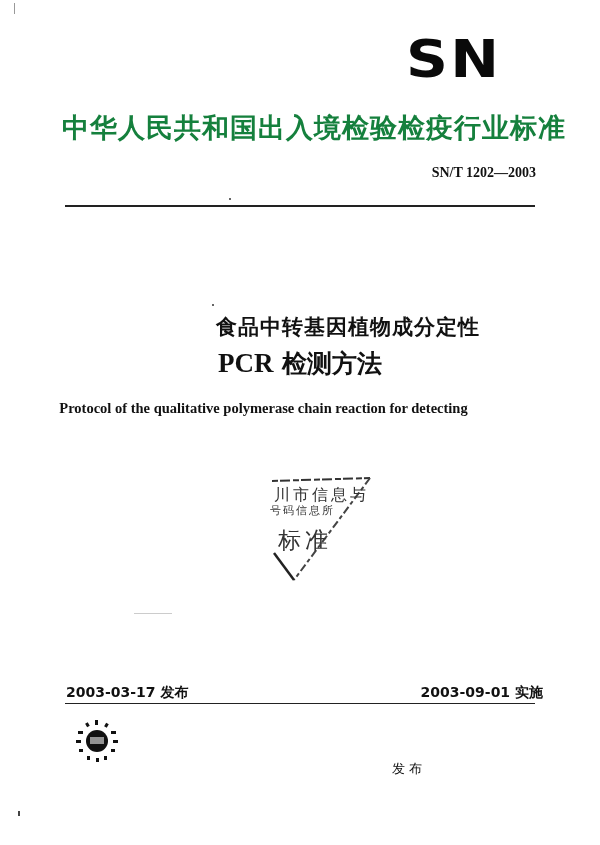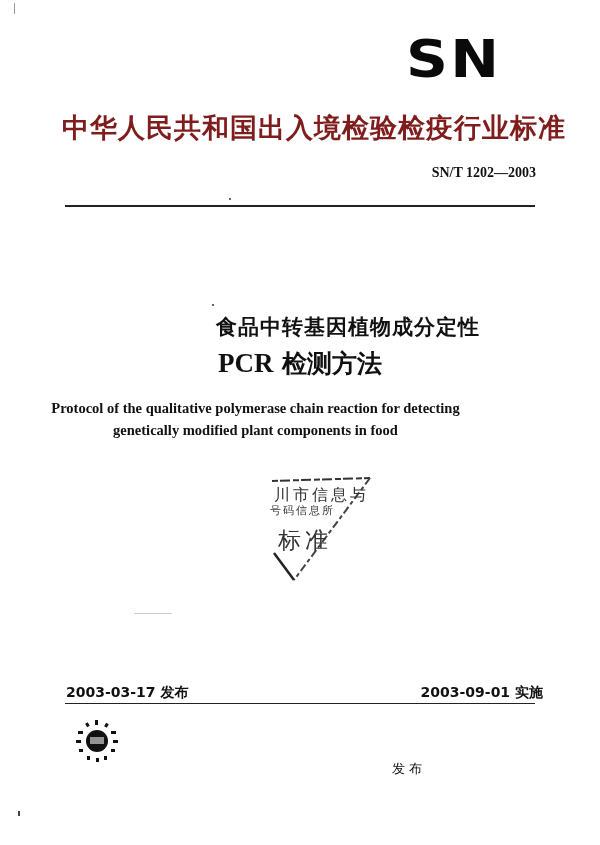--- a/index.html
+++ b/index.html
@@ -1,27 +1,27 @@
 <!DOCTYPE html>
 <html><head>
   <meta charset="utf-8">
   <style>
     html, body { margin: 0; padding: 0; background: #ffffff; }
     body { width: 600px; height: 845px; position: relative; overflow: hidden; color: #111; font-family: "DejaVu Sans", sans-serif; }
     .abs { position: absolute; }
     .sn-logo { left: 406px; top: 33px; font-family: "DejaVu Sans", sans-serif; font-weight: 900; font-size: 52px; letter-spacing: 2px; line-height: 1; color: #0a0a0a; transform: scaleX(1.12); transform-origin: left top; }
-    .header-title { left: 62px; top: 110px; width: 480px; text-align: center; font-size: 27px; letter-spacing: 1px; font-weight: bold; color: #7f1d1d; white-space: nowrap; }
+    .header-title { left: 62px; top: 110px; width: 480px; text-align: center; font-size: 27px; letter-spacing: 1px; font-weight: bold; color: #15803d; white-space: nowrap; }
     .std-number { right: 64px; top: 165px; font-family: "Liberation Serif", serif; font-weight: bold; font-size: 14px; }
     .rule { left: 65px; width: 470px; height: 0; border-top: 2px solid #222; }
     .dot { width: 2px; height: 2px; background: #333; border-radius: 50%; }
     .title-cn { left: 0; width: 600px; text-align: center; font-weight: bold; color: #111; }
     .title-cn.l1 { top: 313px; font-size: 21px; letter-spacing: 1px; padding-left: 48px; }
     .title-cn.l2 { top: 347px; font-size: 25px; }
     .title-cn .latin { font-family: "Liberation Serif", serif; font-size: 27px; }
-    .title-en { left: 8px; width: 495px; text-align: center; font-family: "Liberation Serif", serif; font-weight: bold; font-size: 14.5px; line-height: 22px; top: 397px; }
+    .title-en { left: 16px; width: 495px; text-align: center; font-family: "Liberation Serif", serif; font-weight: bold; font-size: 14.5px; line-height: 22px; top: 397px; }
     .stamp { left: 262px; top: 475px; width: 115px; height: 110px; }
     .stamp-text { font-family: "DejaVu Serif", serif; color: #333; position: absolute; white-space: nowrap; }
     .dates { top: 684px; font-size: 14px; font-weight: bold; }
     .issuer { left: 162px; top: 715px; font-family: "DejaVu Serif", serif; font-weight: bold; color: #111; }
     .issuer .row1 { font-size: 17px; letter-spacing: 13px; line-height: 20px; }
     .issuer .row2 { font-size: 17px; letter-spacing: 0px; line-height: 20px; }
     .issued-by { left: 392px; top: 760px; font-size: 13px; font-weight: normal; letter-spacing: 4px; }
     .emblem { left: 73px; top: 716px; width: 48px; height: 50px; }
     .edge-mark { background: #999; }
   </style>
@@ -41,21 +41,20 @@
 
 <div class="abs dot" style="left:212px; top:304px;"></div>
 <div class="abs title-cn l1">食品中转基因植物成分定性</div>
 <div class="abs title-cn l2">
   <span class="latin">PCR</span>
   <span>检测方法</span>
 </div>
 
 <div class="abs title-en">
   <div>Protocol of the qualitative polymerase chain reaction for detecting</div>
-  <div>genetically modified plant components in food</div>
 </div>
 
 <div class="abs stamp">
   <svg width="115" height="110" viewBox="0 0 115 110" style="position:absolute;left:0;top:0;">
     <path d="M10 6 L108 3" stroke="#333" stroke-width="2" stroke-dasharray="6 2 10 3" fill="none"></path>
     <path d="M108 3 L32 105" stroke="#444" stroke-width="2" stroke-dasharray="8 3 4 3" fill="none"></path>
     <path d="M12 78 L32 105" stroke="#222" stroke-width="2.5" fill="none"></path>
   </svg>
   <div class="stamp-text" style="left:12px; top:10px; font-size:16px; letter-spacing:3px;">川市信息与</div>
   <div class="stamp-text" style="left:8px; top:28px; font-size:11px; letter-spacing:2px;">号码信息所</div>

